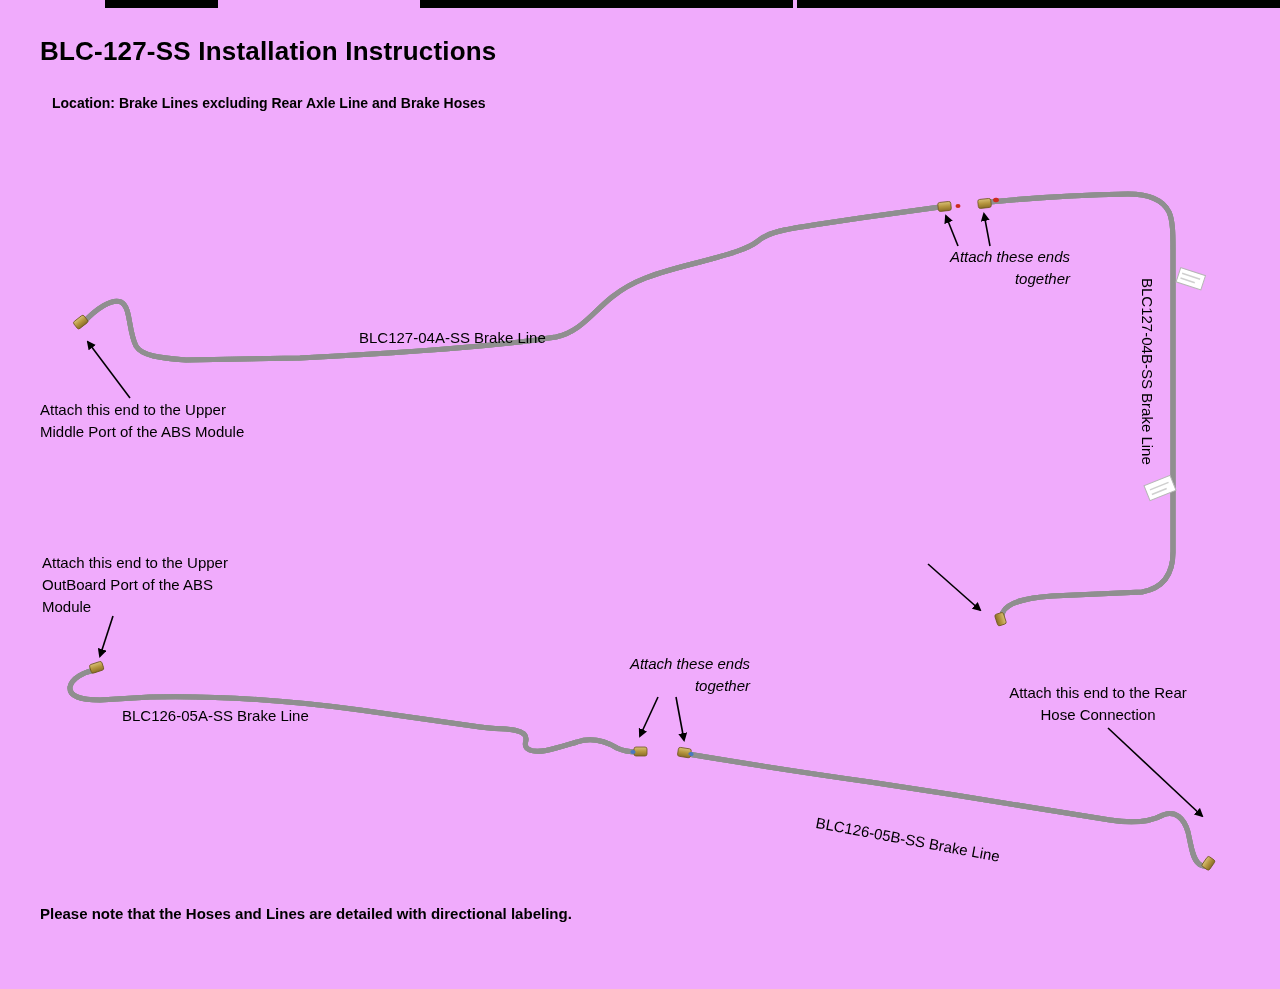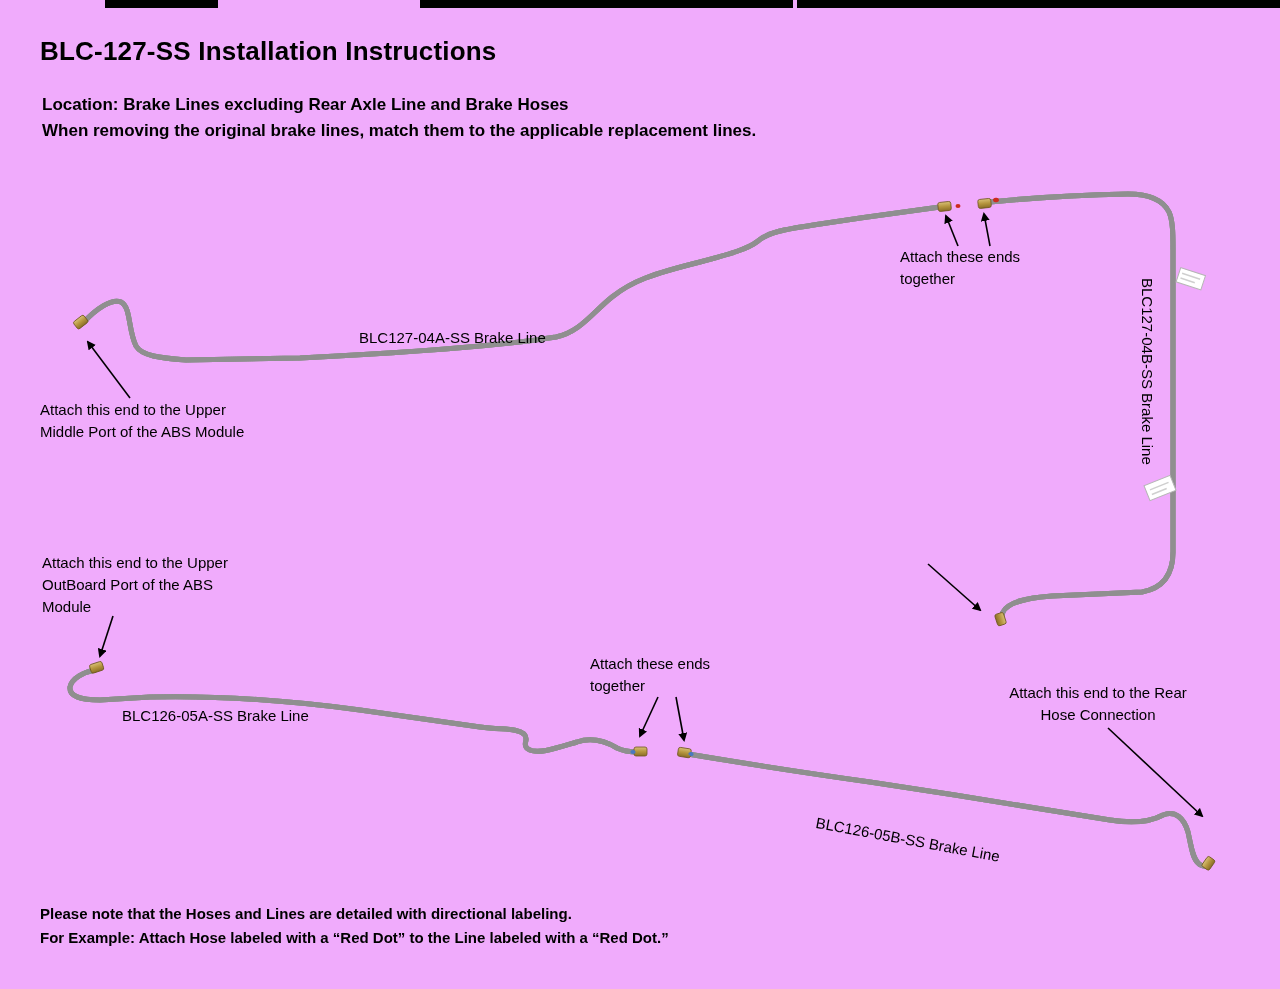--- a/index.html
+++ b/index.html
@@ -10,34 +10,34 @@
     font-family:"Liberation Sans", sans-serif;
     color:#000;
     overflow:hidden;
   }
   .artifact{position:absolute;top:0;height:8px;background:#000;}
   .title{
     position:absolute;left:40px;top:36px;
     font-size:26px;font-weight:bold;letter-spacing:0.2px;
   }
   .subline{
-    position:absolute;left:42px;
-    font-size:17px;font-weight:bold;
+    position:absolute;left:52px;
+    font-size:14px;font-weight:bold;
   }
   .footline{
     position:absolute;left:40px;
     font-size:15px;font-weight:bold;
   }
   .lbl{
     position:absolute;
     font-size:15px;
     white-space:pre-line;
     line-height:22px;
   }
-  .lbl-center{text-align:left;}
+  .lbl-center{text-align:right;font-style:italic;}
   .lbl-vert{
     writing-mode:vertical-rl;
     height:200px;
     line-height:18px;
   }
   .lbl-rot{
     transform:rotate(10.5deg);
     transform-origin:left top;
   }
   svg{position:absolute;left:0;top:0;}
@@ -46,21 +46,20 @@
 <body>
 
 <div id="page">
 
   <div class="artifact" style="left:105px;width:113px;"></div>
   <div class="artifact" style="left:420px;width:373px;"></div>
   <div class="artifact" style="left:797px;width:483px;"></div>
 
   <div class="title">BLC-127-SS Installation Instructions</div>
   <div class="subline" style="top:95px;">Location: Brake Lines excluding Rear Axle Line and Brake Hoses</div>
-  <div class="subline" style="top:121px;">When removing the original brake lines, match them to the applicable replacement lines.</div>
 
   <svg width="1280" height="989" viewBox="0 0 1280 989">
     <defs>
       <marker id="arrow" markerWidth="9" markerHeight="9" refX="7" refY="4.5" orient="auto" markerUnits="userSpaceOnUse">
         <path d="M0,0 L9,4.5 L0,9 z" fill="#000"></path>
       </marker>
       <linearGradient id="brass" x1="0" y1="0" x2="0" y2="1">
         <stop offset="0" stop-color="#d8bf76"></stop>
         <stop offset="0.5" stop-color="#b5953f"></stop>
         <stop offset="1" stop-color="#8a6d27"></stop>
@@ -182,15 +181,14 @@
 together</div>
 
   <div class="lbl" style="left:122px;top:705px;">BLC126-05A-SS Brake Line</div>
 
   <div class="lbl" style="left:993px;top:682px;width:210px;text-align:center;">Attach this end to the Rear
 Hose Connection</div>
 
   <div class="lbl lbl-rot" style="left:818px;top:812px;">BLC126-05B-SS Brake Line</div>
 
   <div class="footline" style="top:905px;">Please note that the Hoses and Lines are detailed with directional labeling.</div>
-  <div class="footline" style="top:929px;">For Example: Attach Hose labeled with a “Red Dot” to the Line labeled with a “Red Dot.”</div>
 
 </div>
 
 </body></html>

